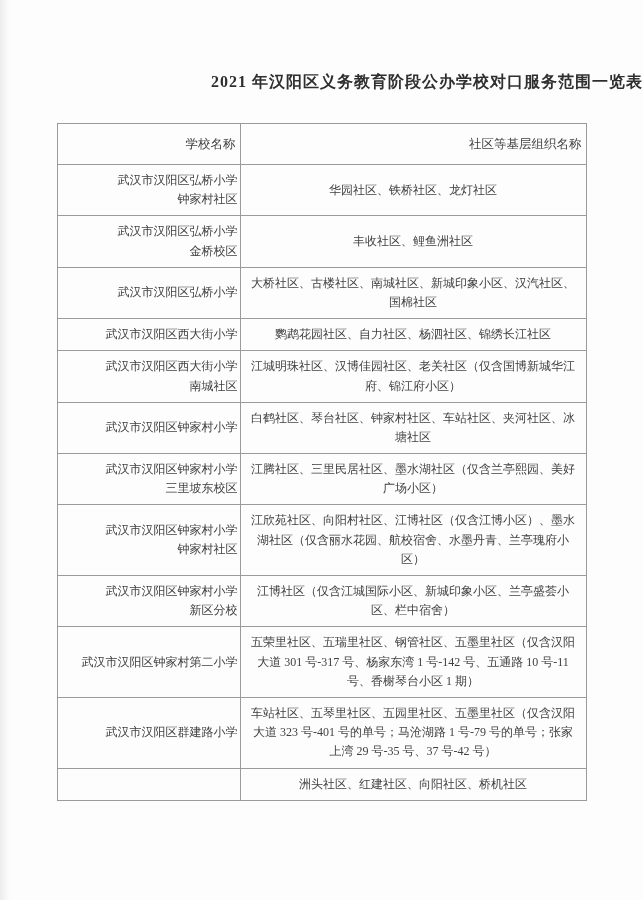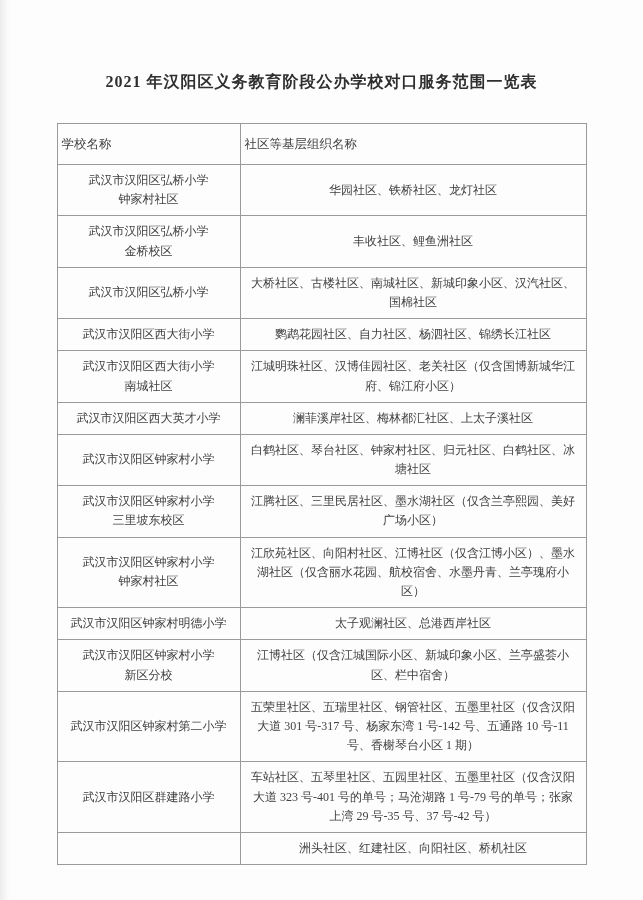--- a/index.html
+++ b/index.html
@@ -19,21 +19,21 @@
     background: #fdfdfd;
   }
   .edge-strip {
     position: absolute;
     left: 0; top: 0;
     width: 10px; height: 900px;
     background: linear-gradient(to right, #ececec, #f7f7f7 60%, #fdfdfd);
   }
   .doc-title {
     padding-top: 72px;
-    text-align: center;
+    text-align: right;
     font-size: 16px;
     font-weight: bold;
     letter-spacing: 1px;
     color: #2f2f2f;
   }
   table.catchment {
     border-collapse: collapse;
     width: 513px;
     margin: 30px auto 0 auto;
     table-layout: fixed;
@@ -44,26 +44,26 @@
     font-size: 12px;
     line-height: 1.6;
     font-weight: normal;
     color: #3f3f3f;
     vertical-align: middle;
   }
   th.col-school { width: 174px; }
   th.col-communities { width: 337px; }
   table.catchment th {
     padding: 10px 4px;
-    text-align: left;
+    text-align: right;
     font-size: 12.5px;
   }
   td.school-cell {
-    padding: 6px 12px;
-    text-align: center;
+    padding: 6px 2px;
+    text-align: right;
   }
   td.communities-cell {
     padding: 6px 10px;
     text-align: center;
   }
   .school-line2:empty { display: none; }
 </style>
 </head>
 <body>
 
@@ -108,49 +108,37 @@
         </tr>
         <tr>
           <td class="school-cell">
             <div class="school-line1">武汉市汉阳区西大街小学</div>
             <div class="school-line2">南城社区</div>
           </td>
           <td class="communities-cell">江城明珠社区、汉博佳园社区、老关社区（仅含国博新城华江府、锦江府小区）</td>
         </tr>
         <tr>
           <td class="school-cell">
-            <div class="school-line1">武汉市汉阳区西大英才小学</div>
-          </td>
-          <td class="communities-cell">澜菲溪岸社区、梅林都汇社区、上太子溪社区</td>
-        </tr>
-        <tr>
-          <td class="school-cell">
             <div class="school-line1">武汉市汉阳区钟家村小学</div>
           </td>
-          <td class="communities-cell">白鹤社区、琴台社区、钟家村社区、归元社区、白鹤社区、冰塘社区</td>
+          <td class="communities-cell">白鹤社区、琴台社区、钟家村社区、车站社区、夹河社区、冰塘社区</td>
         </tr>
         <tr>
           <td class="school-cell">
             <div class="school-line1">武汉市汉阳区钟家村小学</div>
             <div class="school-line2">三里坡东校区</div>
           </td>
           <td class="communities-cell">江腾社区、三里民居社区、墨水湖社区（仅含兰亭熙园、美好广场小区）</td>
         </tr>
         <tr>
           <td class="school-cell">
             <div class="school-line1">武汉市汉阳区钟家村小学</div>
             <div class="school-line2">钟家村社区</div>
           </td>
           <td class="communities-cell">江欣苑社区、向阳村社区、江博社区（仅含江博小区）、墨水湖社区（仅含丽水花园、航校宿舍、水墨丹青、兰亭瑰府小区）</td>
-        </tr>
-        <tr>
-          <td class="school-cell">
-            <div class="school-line1">武汉市汉阳区钟家村明德小学</div>
-          </td>
-          <td class="communities-cell">太子观澜社区、总港西岸社区</td>
         </tr>
         <tr>
           <td class="school-cell">
             <div class="school-line1">武汉市汉阳区钟家村小学</div>
             <div class="school-line2">新区分校</div>
           </td>
           <td class="communities-cell">江博社区（仅含江城国际小区、新城印象小区、兰亭盛荟小区、栏中宿舍）</td>
         </tr>
         <tr>
           <td class="school-cell">

